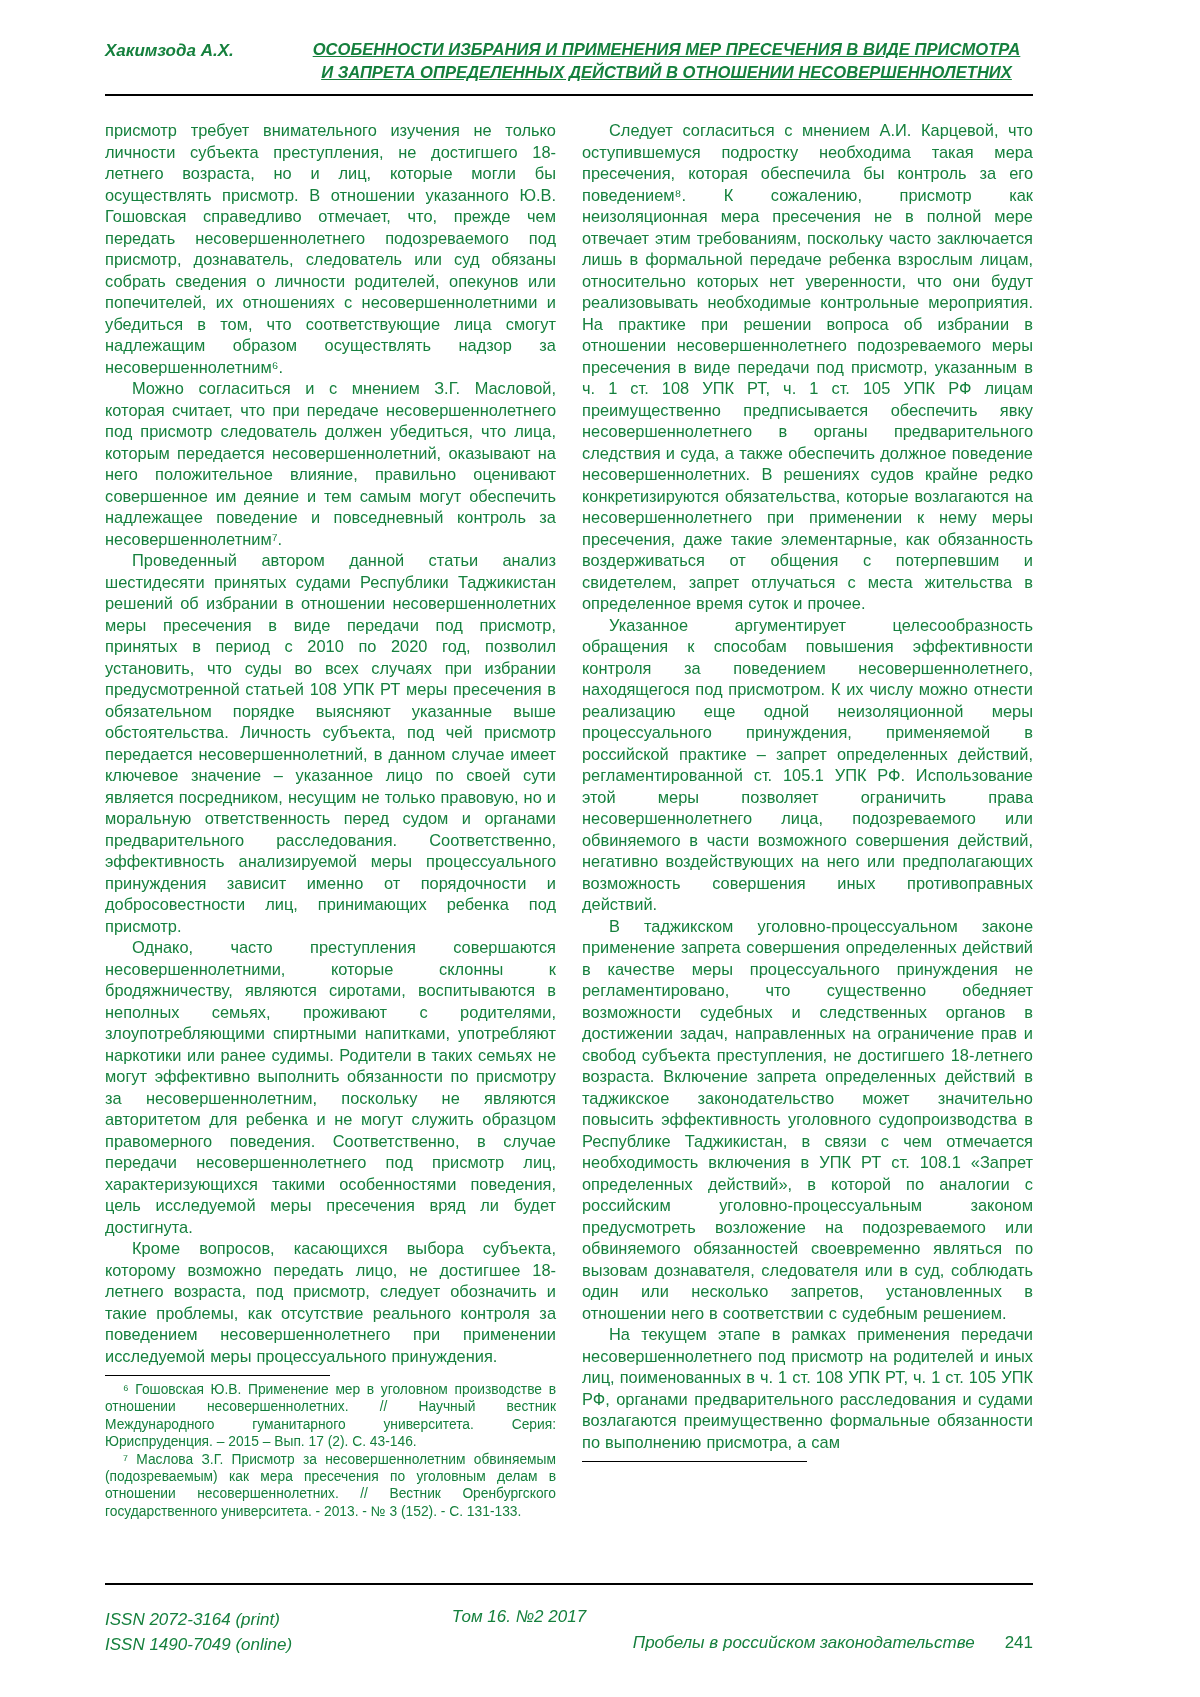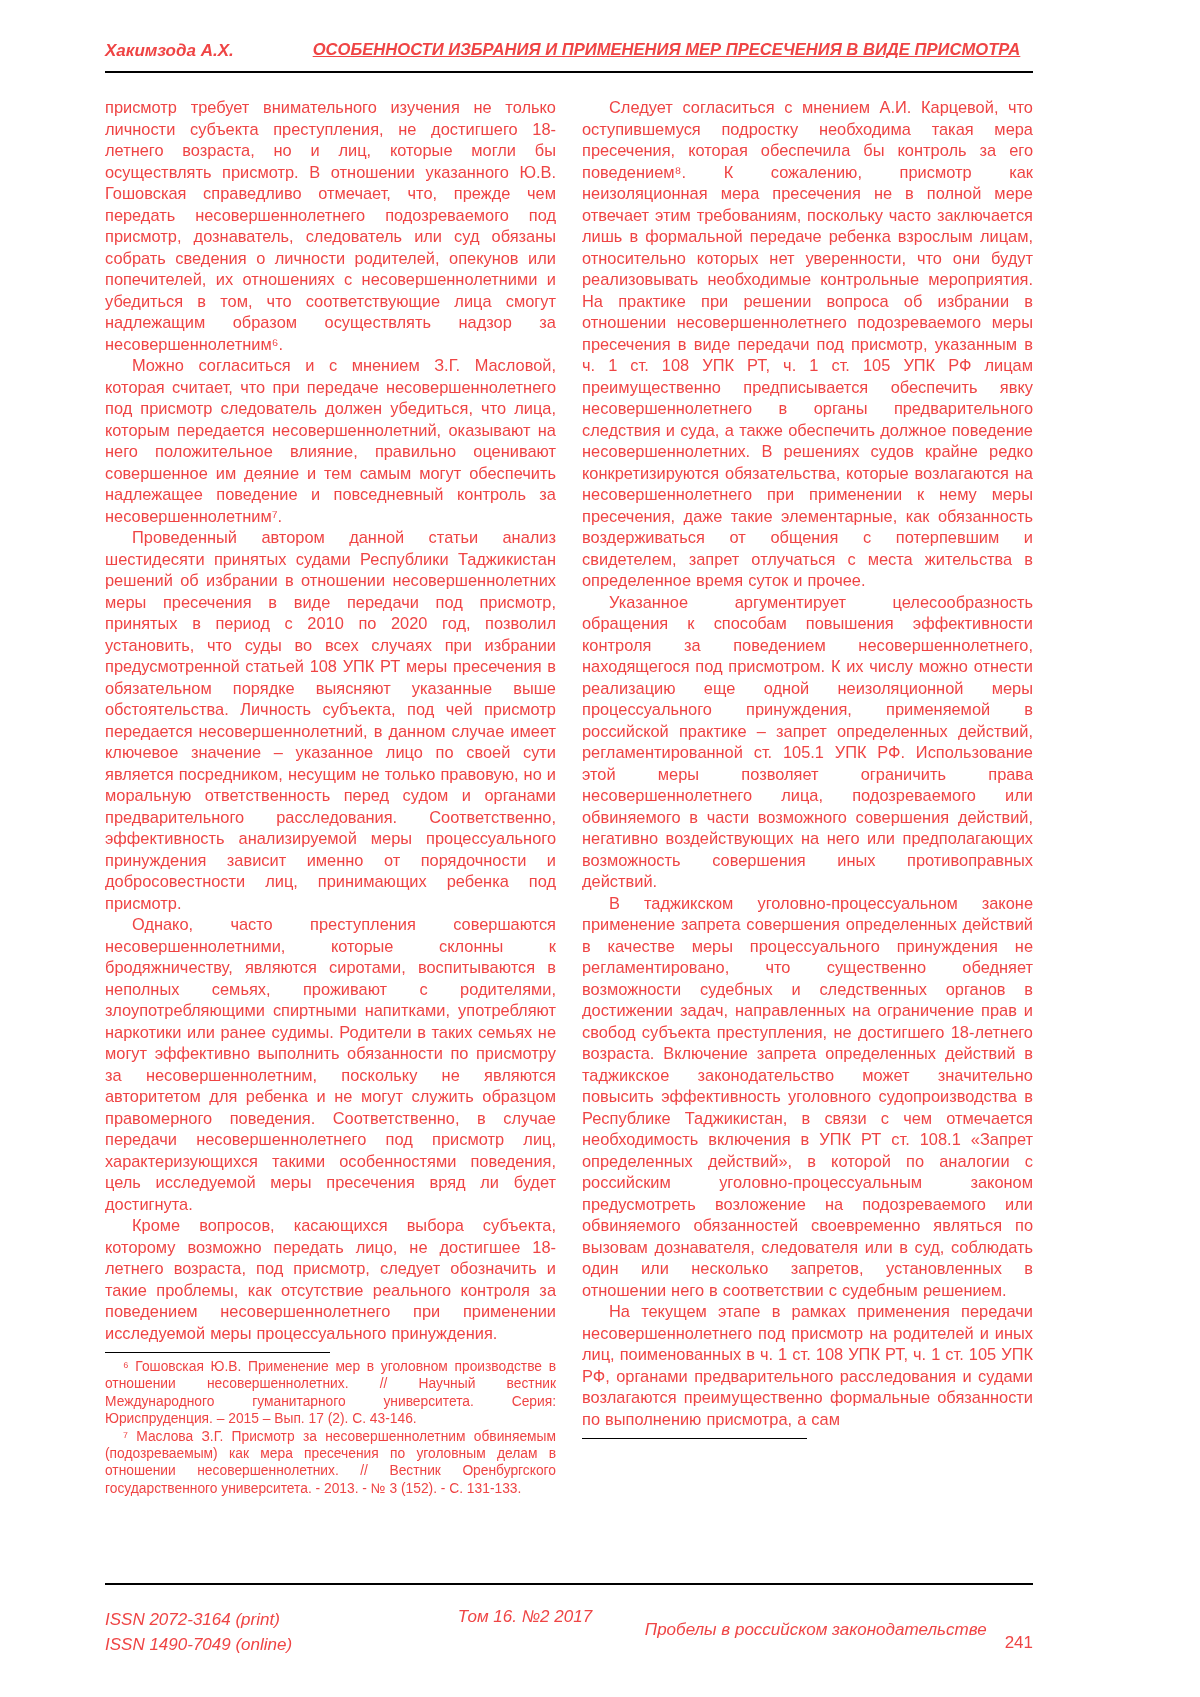--- a/index.html
+++ b/index.html
@@ -3,21 +3,21 @@
 <meta charset="utf-8">
 <style>
   html, body { margin: 0; padding: 0; background: #ffffff; }
   .page {
     position: relative;
     width: 1200px;
     height: 1697px;
     margin: 0 auto;
     background: #ffffff;
     font-family: "Liberation Sans", sans-serif;
-    color: #ef4444;
+    color: #15803d;
     overflow: hidden;
   }
   .content {
     position: absolute;
     left: 105px;
     width: 928px;
     top: 38px;
   }
   
   .header {
@@ -80,33 +80,34 @@
     padding-top: 22px;
     font-style: italic;
     font-size: 17px;
   }
   .footer-row {
     display: flex;
     align-items: flex-start;
   }
   .footer-left { flex: 0 0 300px; line-height: 25px; }
   .footer-center { flex: 1; text-align: center; }
-  .footer-right { flex: 0 0 auto; display: flex; gap: 18px; align-items: center; }
+  .footer-right { flex: 0 0 auto; display: flex; gap: 30px; align-items: flex-end; }
   .page-num { font-style: normal; margin-top: 26px; }
 </style>
 </head>
 <body>
 
 <div class="page">
   <div class="content">
 
     <div class="header">
       <div class="author">Хакимзода А.Х.</div>
       <div class="title-block">
         <div>ОСОБЕННОСТИ ИЗБРАНИЯ И ПРИМЕНЕНИЯ МЕР ПРЕСЕЧЕНИЯ В ВИДЕ ПРИСМОТРА</div>
+        <div>И ЗАПРЕТА ОПРЕДЕЛЕННЫХ ДЕЙСТВИЙ В ОТНОШЕНИИ НЕСОВЕРШЕННОЛЕТНИХ</div>
       </div>
     </div>
 
     <div class="columns">
       <div class="col">
         <div>
             <p class="para no-indent" lang="ru">присмотр требует внимательного изучения не только личности субъекта преступления, не достигшего 18-летнего возраста, но и лиц, которые могли бы осуществлять присмотр. В отношении указанного Ю.В. Гошовская справедливо отмечает, что, прежде чем передать несовершеннолетнего подозреваемого под присмотр, дознаватель, следователь или суд обязаны собрать сведения о личности родителей, опекунов или попечителей, их отношениях с несовершеннолетними и убедиться в том, что соответствующие лица смогут надлежащим образом осуществлять надзор за несовершеннолетним⁶.</p>
             <p class="para" lang="ru">Можно согласиться и с мнением З.Г. Масловой, которая считает, что при передаче несовершеннолетнего под присмотр следователь должен убедиться, что лица, которым передается несовершеннолетний, оказывают на него положительное влияние, правильно оценивают совершенное им деяние и тем самым могут обеспечить надлежащее поведение и повседневный контроль за несовершеннолетним⁷.</p>
             <p class="para" lang="ru">Проведенный автором данной статьи анализ шестидесяти принятых судами Республики Таджикистан решений об избрании в отношении несовершеннолетних меры пресечения в виде передачи под присмотр, принятых в период с 2010 по 2020 год, позволил установить, что суды во всех случаях при избрании предусмотренной статьей 108 УПК РТ меры пресечения в обязательном порядке выясняют указанные выше обстоятельства. Личность субъекта, под чей присмотр передается несовершеннолетний, в данном случае имеет ключевое значение – указанное лицо по своей сути является посредником, несущим не только правовую, но и моральную ответственность перед судом и органами предварительного расследования. Соответственно, эффективность анализируемой меры процессуального принуждения зависит именно от порядочности и добросовестности лиц, принимающих ребенка под присмотр.</p>
             <p class="para" lang="ru">Однако, часто преступления совершаются несовершеннолетними, которые склонны к бродяжничеству, являются сиротами, воспитываются в неполных семьях, проживают с родителями, злоупотребляющими спиртными напитками, употребляют наркотики или ранее судимы. Родители в таких семьях не могут эффективно выполнить обязанности по присмотру за несовершеннолетним, поскольку не являются авторитетом для ребенка и не могут служить образцом правомерного поведения. Соответственно, в случае передачи несовершеннолетнего под присмотр лиц, характеризующихся такими особенностями поведения, цель исследуемой меры пресечения вряд ли будет достигнута.</p>

